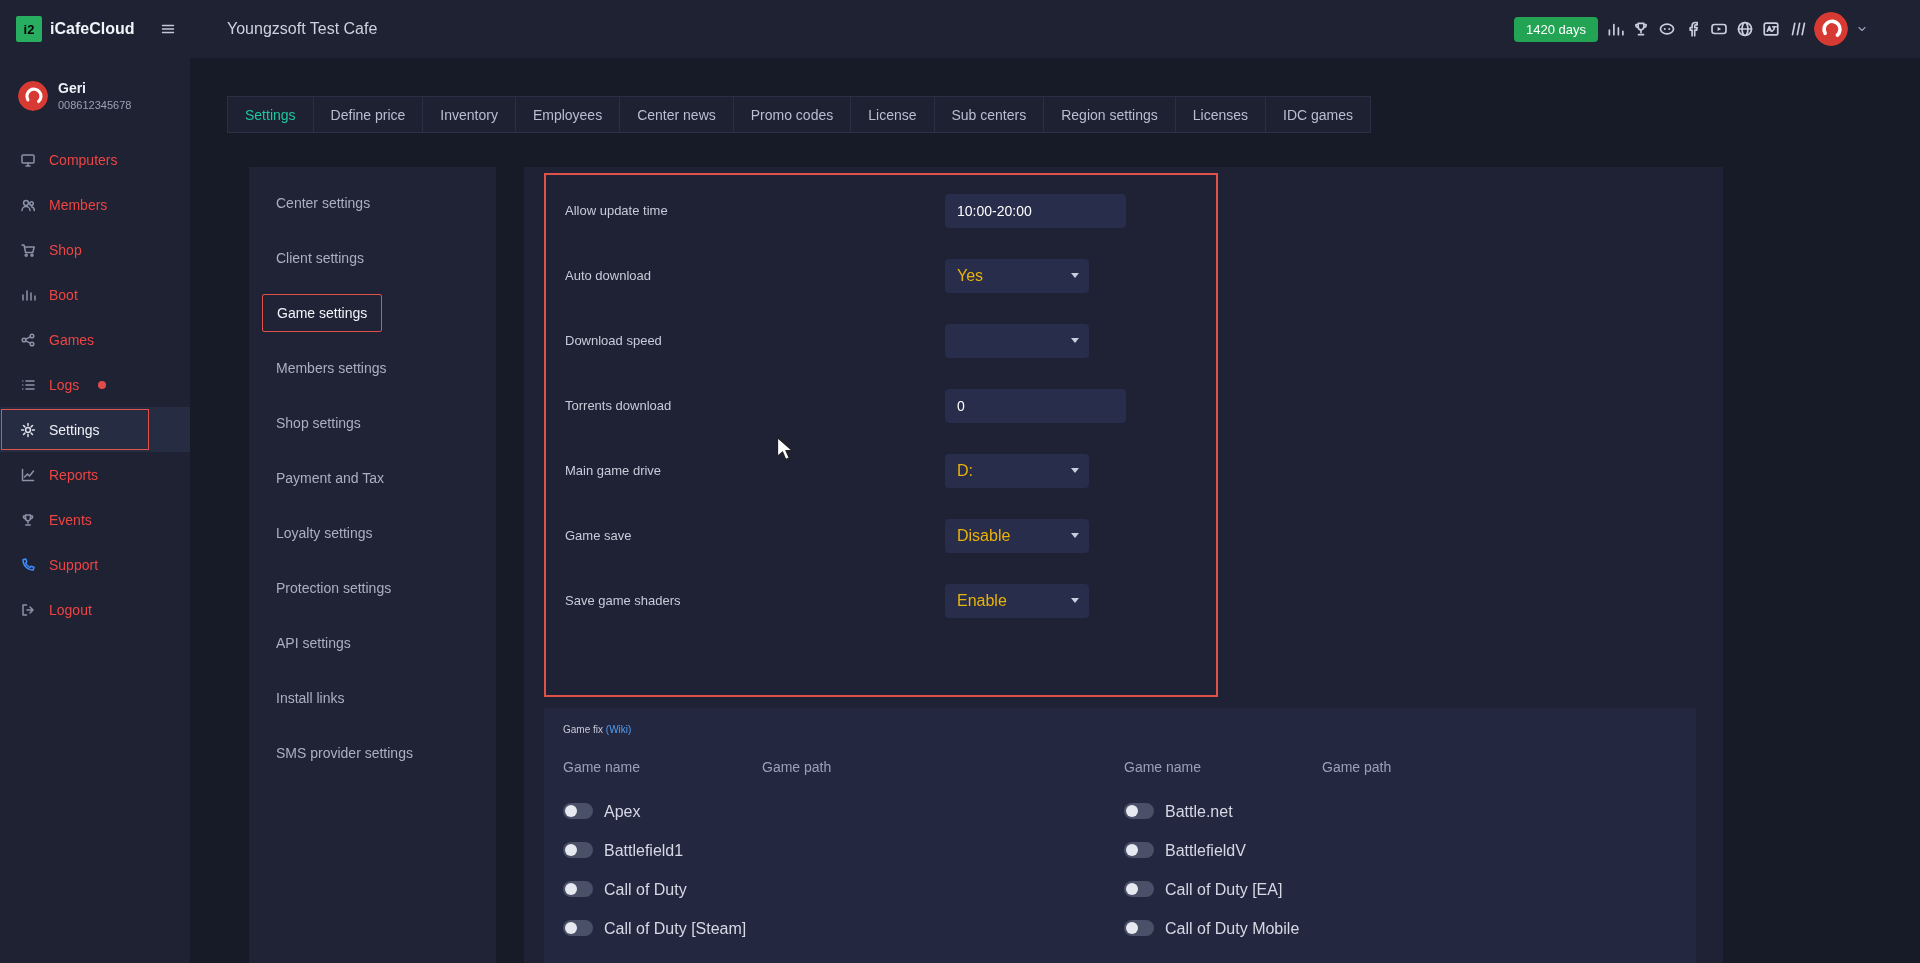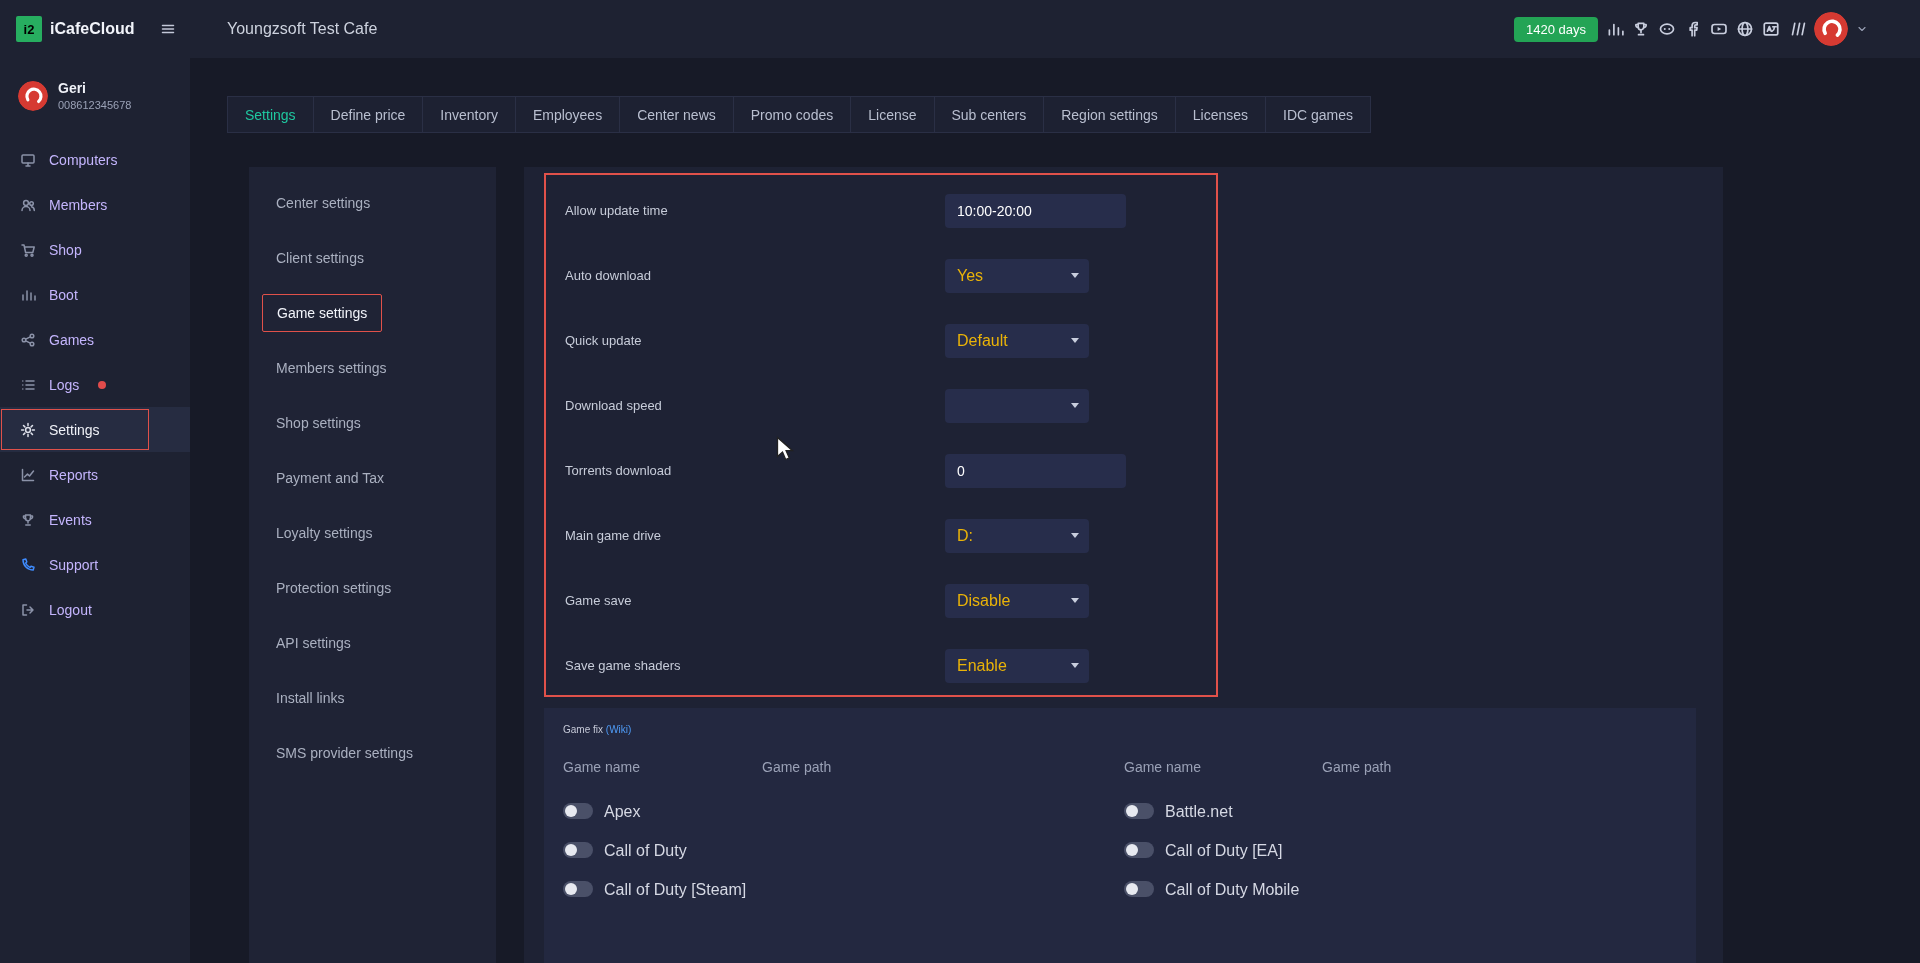--- a/index.html
+++ b/index.html
@@ -43,21 +43,21 @@
   .avatar{width:34px;height:34px;border-radius:50%;overflow:hidden;cursor:pointer;flex:0 0 34px;}
   .chev{color:#9aa1b6;cursor:pointer;}
 
   
   .shell{display:flex;height:905px;}
   .sidebar{width:190px;flex:0 0 190px;background:var(--bar);padding-top:14px;}
   .user{display:flex;align-items:center;gap:10px;padding:8px 16px 26px 18px;}
   .user .avatar{width:30px;height:30px;flex:0 0 30px;}
   .u-name{font-weight:700;font-size:14px;color:#f0f2f8;}
   .u-phone{font-size:11px;color:var(--muted);margin-top:3px;}
-  .nav-item{height:45px;display:flex;align-items:center;gap:13px;padding-left:20px;color:#c4b5fd;font-size:14px;cursor:pointer;position:relative;}
+  .nav-item{height:45px;display:flex;align-items:center;gap:13px;padding-left:20px;color:#ef4444;font-size:14px;cursor:pointer;position:relative;}
   .nav-item .nico{color:#8b92a8;display:flex;}
   .nav-item.active{background:#262c41;color:#f0f2f8;}
   .nav-item.active .nico{color:#dfe2ec;}
   .nav-item .support-ico{color:#3f8cff;}
   .dot{width:8px;height:8px;border-radius:50%;background:#e14b4b;margin-left:6px;}
   .side-ann{position:absolute;left:1px;top:2px;height:41px;width:148px;border:1px solid var(--red);pointer-events:none;}
 
   
   .main{flex:1;padding:38px 0 0 37px;display:flex;flex-direction:column;}
   .tabs{display:flex;}
@@ -355,27 +355,20 @@
             <input class="tinput" type="text" value="10:00-20:00" style="">
           </div>
           <div class="frow">
             <div class="flabel">Auto download</div>
             <div class="select">
                 <span>Yes</span>
                 <span class="caret"></span>
               </div>
           </div>
           <div class="frow">
-            <div class="flabel">Quick update</div>
-            <div class="select">
-                <span>Default</span>
-                <span class="caret"></span>
-              </div>
-          </div>
-          <div class="frow">
             <div class="flabel">Download speed</div>
             <div class="select">
                 <span></span>
                 <span class="caret"></span>
               </div>
           </div>
           <div class="frow">
             <div class="flabel">Torrents download</div>
             <input class="tinput" type="text" value="0" style="">
           </div>
@@ -428,20 +421,36 @@
                   </span>
                   <span>Battle.net</span>
                 </div>
               <div class="gf-cell"></div>
             </div>
             <div class="gf-row">
               <div class="gf-cell">
                   <span class="toggle">
                     <span class="knob"></span>
                   </span>
+                  <span>Battlefield1</span>
+                </div>
+              <div class="gf-cell"></div>
+              <div class="gf-cell">
+                  <span class="toggle">
+                    <span class="knob"></span>
+                  </span>
+                  <span>BattlefieldV</span>
+                </div>
+              <div class="gf-cell"></div>
+            </div>
+            <div class="gf-row">
+              <div class="gf-cell">
+                  <span class="toggle">
+                    <span class="knob"></span>
+                  </span>
                   <span>Call of Duty</span>
                 </div>
               <div class="gf-cell"></div>
               <div class="gf-cell">
                   <span class="toggle">
                     <span class="knob"></span>
                   </span>
                   <span>Call of Duty [EA]</span>
                 </div>
               <div class="gf-cell"></div>

